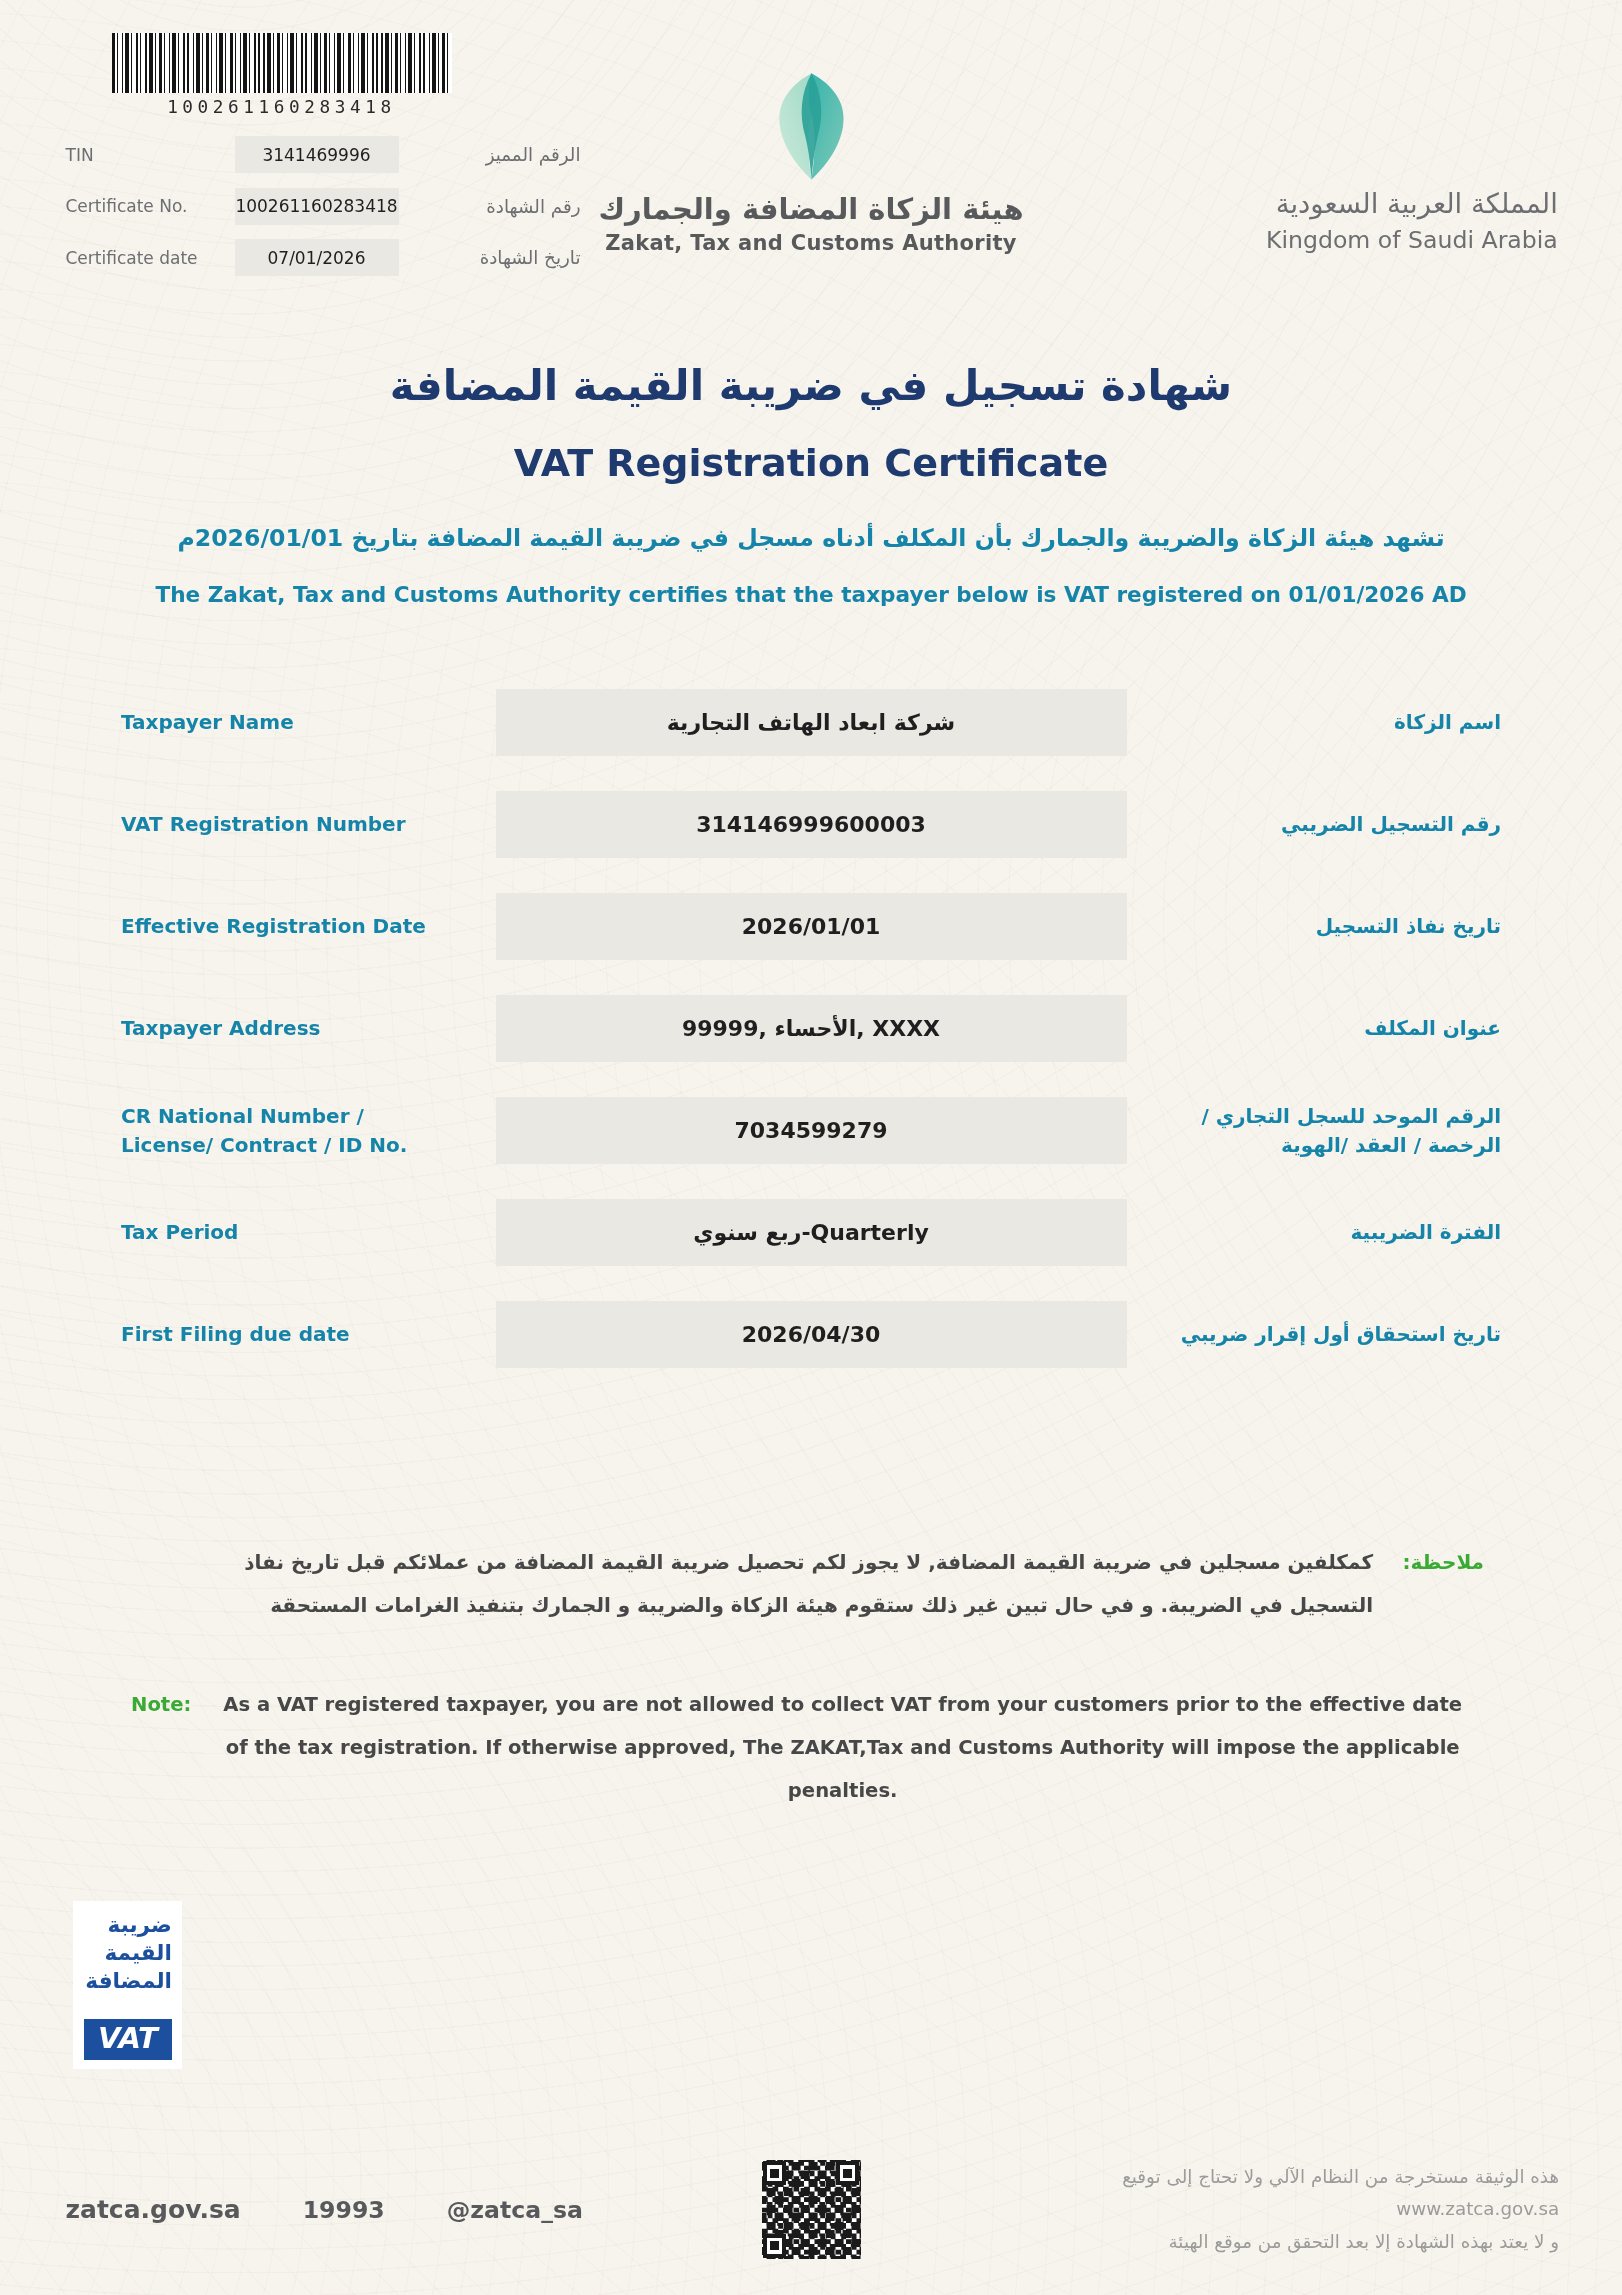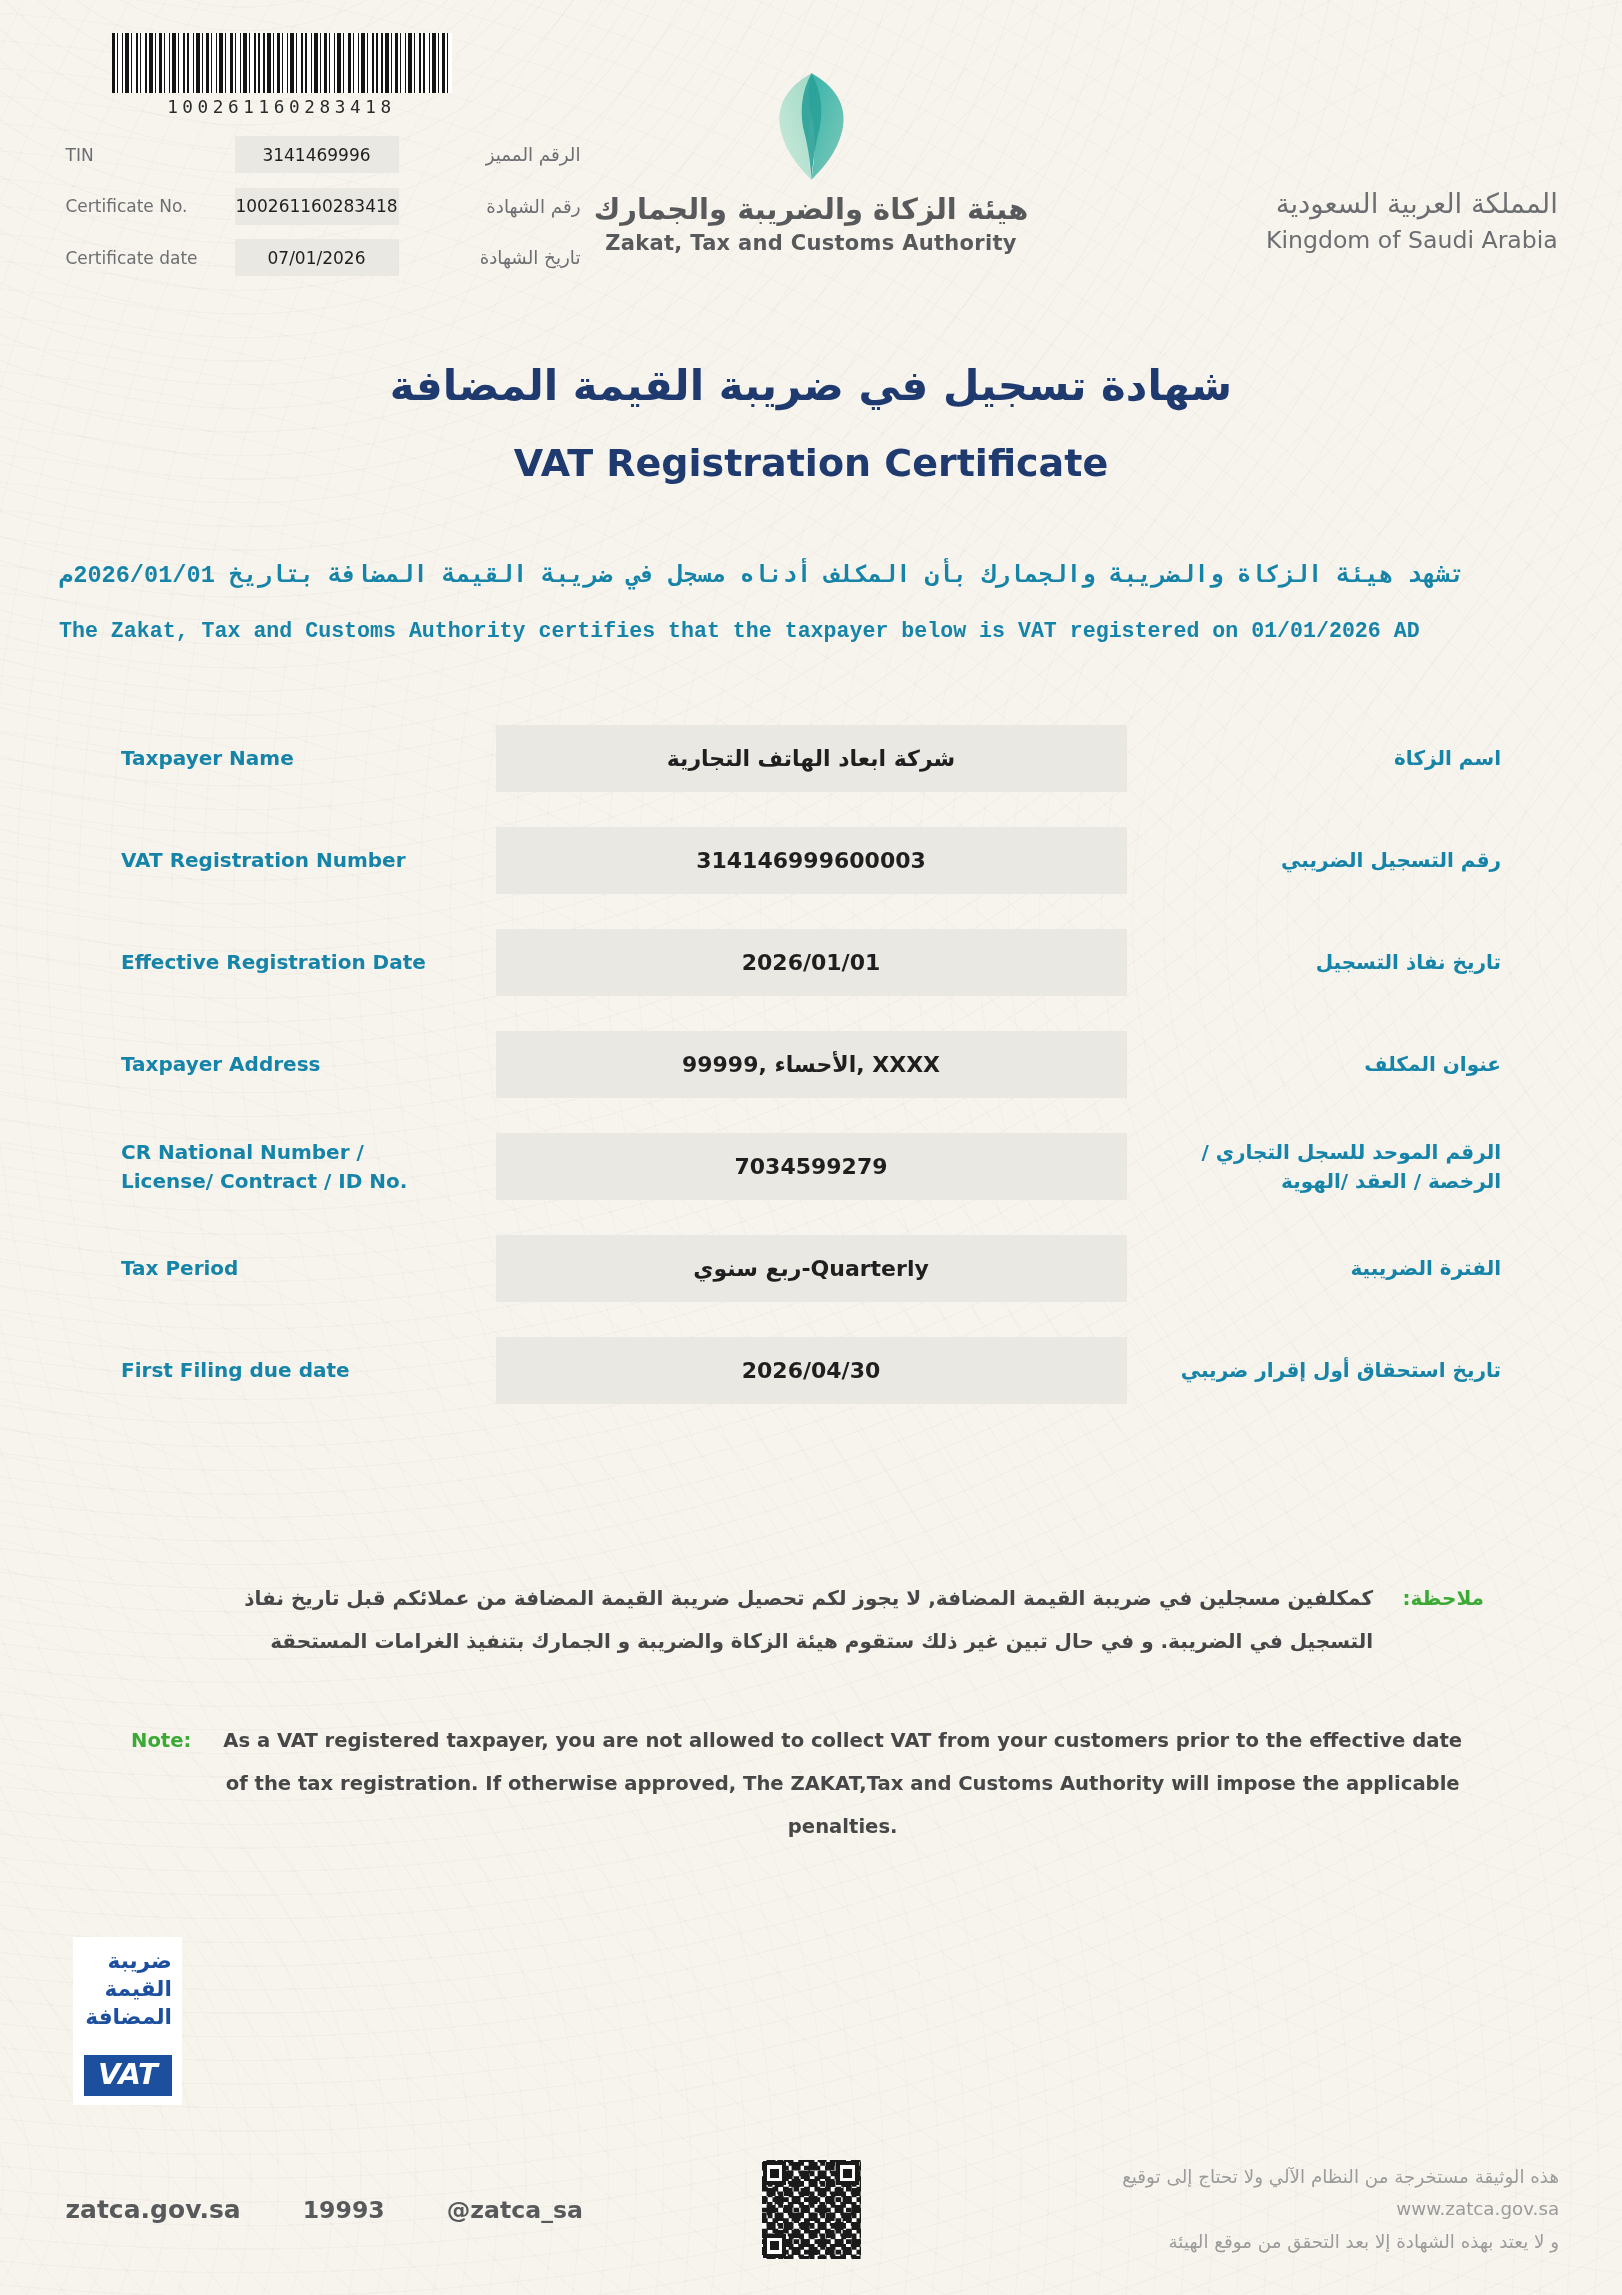--- a/index.html
+++ b/index.html
@@ -78,21 +78,21 @@
     color: var(--navy, #1e3a6e);
   }
   .title-en {
     margin: 31px 0 0 0;
     text-align: center;
     font-size: 38px; font-weight: bold;
     color: var(--navy, #1e3a6e);
   }
 
   
-  .certify { margin-top: 75px; text-align: left; font-family: Liberation Mono, monospace; }
+  .certify { margin-top: 39px; text-align: center; }
   .cert-ar { font-size: 23.6px; font-weight: bold; color: var(--teal, #1584a8); }
   .cert-en { margin-top: 30px; font-size: 21.6px; font-weight: bold; color: var(--teal, #1584a8); }
 
   
   .fields {
     margin-top: 82px;
     padding: 0 62px;
     display: flex; flex-direction: column; row-gap: 35px;
   }
   .field-row {
@@ -233,21 +233,21 @@
           </linearGradient>
           <linearGradient id="lg2" x1="1" y1="0" x2="0" y2="1">
             <stop offset="0" stop-color="#9ed9c6"></stop>
               <stop offset="1" stop-color="#cdeadb"></stop>
           </linearGradient>
         </defs>
         <path d="M50 4 C28 16 16 34 20 56 C24 78 38 94 50 106 C47 84 45 64 50 44 C54 28 53 14 50 4 Z" fill="url(#lg2)"></path>
         <path d="M50 4 C72 16 84 34 80 56 C76 78 62 94 50 106 C53 84 55 64 50 44 C46 28 47 14 50 4 Z" fill="url(#lg1)"></path>
         <path d="M50 4 C60 22 62 44 56 64 C53 76 51 92 50 106 C49 92 47 76 44 64 C38 44 40 22 50 4 Z" fill="#2aa198" opacity="0.9"></path>
       </svg>
-      <div class="authority-ar" dir="rtl">هيئة الزكاة والضريبة والجمارك</div>
+      <div class="authority-ar" dir="rtl">هيئة الزكاة المضافة والجمارك</div>
       <div class="authority-en">Zakat, Tax and Customs Authority</div>
     </div>
 
     <div class="top-right">
       <div class="kingdom-ar" dir="rtl">المملكة العربية السعودية</div>
       <div class="kingdom-en">Kingdom of Saudi Arabia</div>
     </div>
 
   </header>
 

